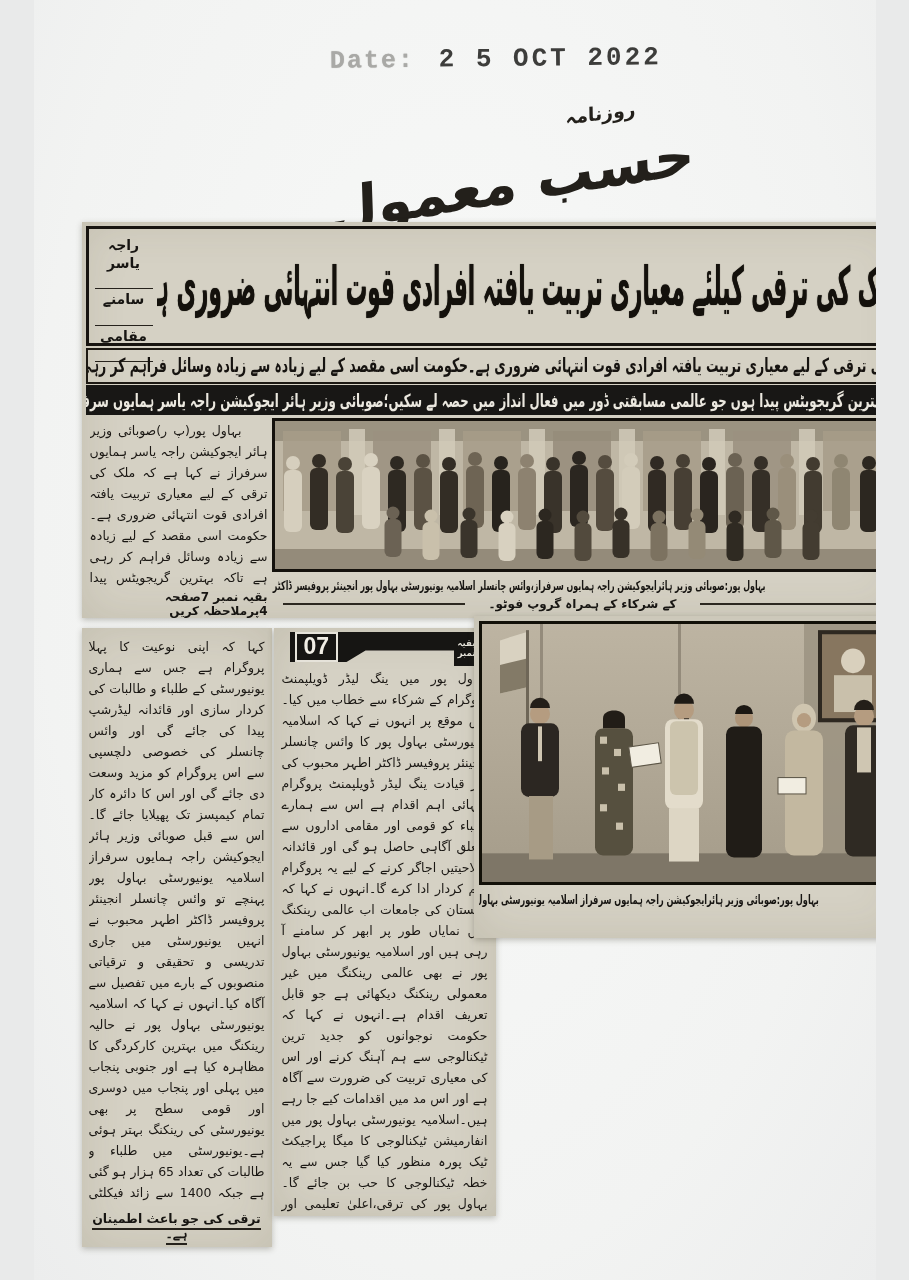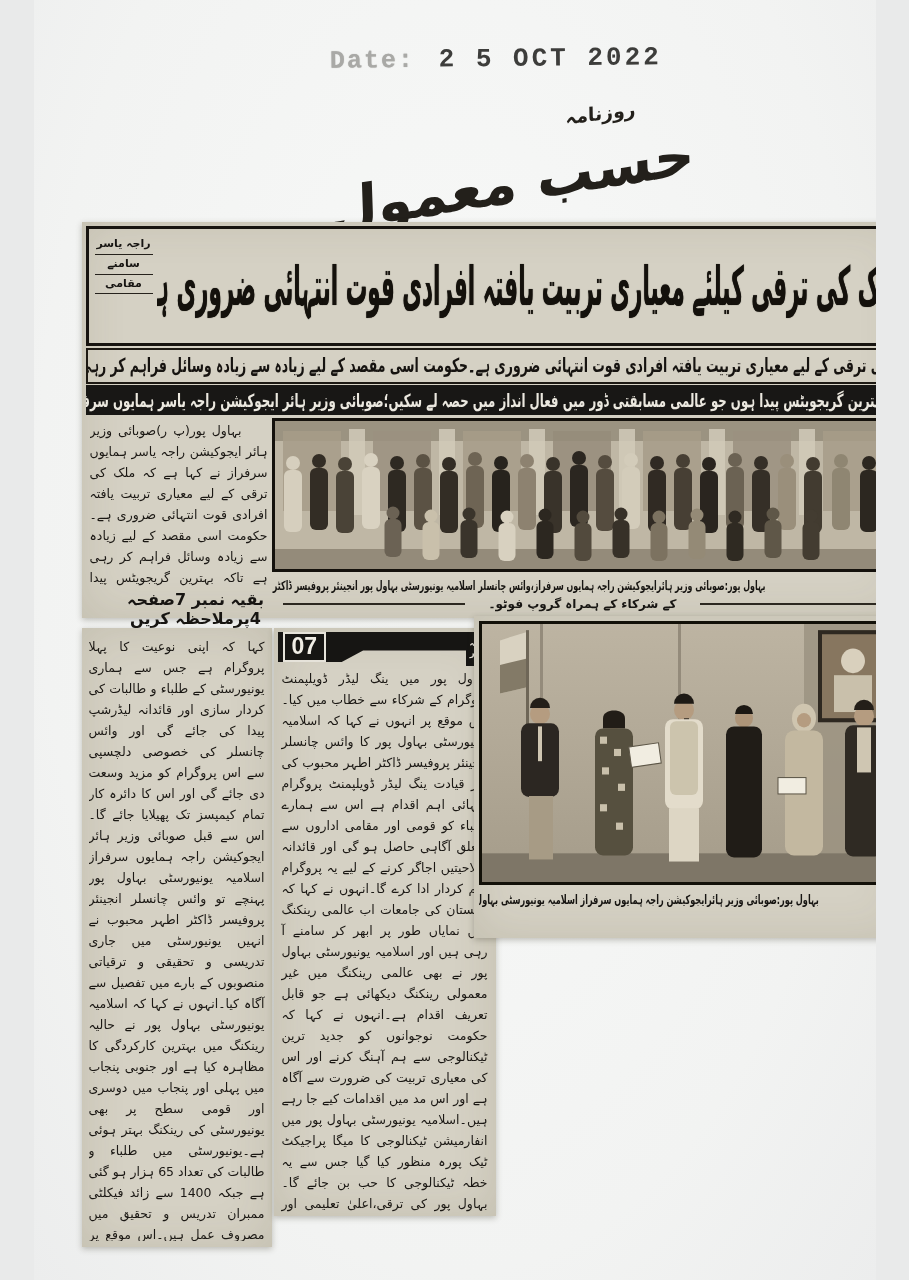--- a/index.html
+++ b/index.html
@@ -25,22 +25,22 @@
     letter-spacing:-3px;transform:rotate(-9deg) skewX(-7deg);transform-origin:right top;color:#23201b;
     white-space:nowrap;}
   
   .clip{position:absolute;background:#d5d1c4;
     box-shadow:0 2px 6px rgba(60,55,40,.30), inset 0 0 46px rgba(95,85,60,.14);
   }
   
   .headline-box{position:absolute;left:4px;top:4px;width:804px;height:114px;
     border:3px solid #171410;}
   .byline{position:absolute;left:6px;top:6px;width:58px;direction:rtl;text-align:center;}
-  .byline .b-item{font-size:11px;font-weight:bold;border-bottom:1.5px solid #26221c;
-    padding:2px 0 3px;line-height:1.25;}
+  .byline .b-item{font-size:14px;font-weight:bold;border-bottom:1.5px solid #26221c;
+    padding:2px 0 16px;line-height:1.25;}
   .headline-text-wrap{position:absolute;left:68px;right:4px;top:0;bottom:0;
     display:flex;align-items:center;justify-content:center;overflow:hidden;}
   .headline-text{direction:rtl;white-space:nowrap;font-weight:bold;font-size:25px;
     transform:scale(.86,2.15);color:#14110c;text-shadow:0 0 .6px #14110c;}
   .subhead1{position:absolute;left:4px;top:126px;width:806px;height:32px;
     border:2px solid #1d1913;display:flex;align-items:center;justify-content:center;overflow:hidden;}
   .subhead1 span{direction:rtl;white-space:nowrap;font-weight:bold;font-size:15px;
     transform:scale(.83,1.3);color:#161310;}
   .subhead2{position:absolute;left:4px;top:163px;width:810px;height:30px;background:#181715;
     display:flex;align-items:center;justify-content:center;overflow:hidden;}
@@ -50,29 +50,29 @@
     border:3px solid #14110c;background:#bfb7a5;}
   .caption1{position:absolute;left:188px;top:352px;width:626px;direction:rtl;text-align:center;}
   .caption1 .c-line1{overflow:hidden;}
   .caption1 .c-line1 span{display:inline-block;white-space:nowrap;font-weight:bold;font-size:11px;
     transform:scale(.72,1.15);}
   .cap-rule{display:flex;align-items:center;gap:10px;margin-top:4px;font-weight:bold;font-size:12px;}
   .cap-rule::before,.cap-rule::after{content:"";flex:1;border-top:2.5px solid #2c2820;margin:0 14px;}
   .leadcol{position:absolute;left:8px;top:198px;width:178px;height:212px;direction:rtl;}
   .leadwrap{height:168px;overflow:hidden;}
   .leadcol p{margin:0;font-size:12.5px;line-height:21px;text-align:justify;text-indent:26px;color:#1b1814;}
-  .continuation{margin-top:2px;font-size:16px;font-weight:bold;text-align:center;margin-left:34px;}
+  .continuation{margin-top:2px;font-size:12px;font-weight:bold;margin-left:34px;}
   
   .coltext{margin:0;direction:rtl;font-size:12.5px;line-height:21px;text-align:justify;color:#1b1814;}
   .clip-left{padding:8px 7px 6px;display:flex;flex-direction:column;direction:rtl;}
   .clip-left .main{flex:1;overflow:hidden;}
   .endline{font-size:12.5px;font-weight:bold;text-align:center;direction:rtl;padding-top:3px;}
   .endline span{border-bottom:2px solid #26221c;padding-bottom:2px;}
   .clip-mid{padding:2px 2px 4px;display:flex;flex-direction:column;}
-  .badgebar{position:relative;height:30px;margin:2px 2px 6px;text-align:center;}
+  .badgebar{position:relative;height:30px;margin:2px 14px 6px;text-align:center;}
   .badge-shape{position:absolute;inset:0;background:#161513;
     clip-path:polygon(0 0,100% 0,100% 62%,40% 62%,30% 100%,0 100%);}
   .badge-num{position:absolute;left:5px;top:0;height:26px;padding:0 7px;border:2px solid #e6e3da;
     font-family:"Liberation Sans",sans-serif;font-weight:bold;font-size:23px;line-height:25px;
     color:#f0ede5;background:#161513;}
   .badge-label{position:absolute;right:0;top:0;width:26px;height:34px;background:#161513;
     display:flex;flex-direction:column;align-items:center;justify-content:center;color:#e9e6dd;
     font-size:8.5px;font-weight:bold;line-height:1.15;transform-origin:center;}
   .clip-mid .main{flex:1;overflow:hidden;padding:0 6px;}
   .clip-photo2{padding:5px;}
@@ -201,20 +201,23 @@
     <div class="leadcol">
       <div class="leadwrap">
           <p>بہاول پور(پ ر)صوبائی وزیر ہائر ایجوکیشن راجہ یاسر ہمایوں سرفراز نے کہا ہے کہ ملک کی ترقی کے لیے معیاری تربیت یافتہ افرادی قوت انتہائی ضروری ہے۔حکومت اسی مقصد کے لیے زیادہ سے زیادہ وسائل فراہم کر رہی ہے تاکہ بہترین گریجویٹس پیدا ہوں جو عالمی مسابقتی دوڑ میں فعال انداز میں حصہ لے سکیں۔صوبائی وزیر نے ان خیالات کا اظہار آج اسلامیہ یونیورسٹی</p>
         </div>
       <div class="continuation">بقیہ نمبر 7صفحہ 4پرملاحظہ کریں</div>
     </div>
   </div>
 
   <div class="clip clip-left" style="left:48px;top:628px;width:190px;height:619px;box-sizing:border-box;">
     <p class="coltext main">کہا کہ اپنی نوعیت کا پہلا پروگرام ہے جس سے ہماری یونیورسٹی کے طلباء و طالبات کی کردار سازی اور قائدانہ لیڈرشپ پیدا کی جائے گی اور وائس چانسلر کی خصوصی دلچسپی سے اس پروگرام کو مزید وسعت دی جائے گی اور اس کا دائرہ کار تمام کیمپسز تک پھیلایا جائے گا۔اس سے قبل صوبائی وزیر ہائر ایجوکیشن راجہ ہمایوں سرفراز اسلامیہ یونیورسٹی بہاول پور پہنچے تو وائس چانسلر انجینئر پروفیسر ڈاکٹر اطہر محبوب نے انہیں یونیورسٹی میں جاری تدریسی و تحقیقی و ترقیاتی منصوبوں کے بارے میں تفصیل سے آگاہ کیا۔انہوں نے کہا کہ اسلامیہ یونیورسٹی بہاول پور نے حالیہ رینکنگ میں بہترین کارکردگی کا مظاہرہ کیا ہے اور جنوبی پنجاب میں پہلی اور پنجاب میں دوسری اور قومی سطح پر بھی یونیورسٹی کی رینکنگ بہتر ہوئی ہے۔یونیورسٹی میں طلباء و طالبات کی تعداد 65 ہزار ہو گئی ہے جبکہ 1400 سے زائد فیکلٹی ممبران تدریس و تحقیق میں مصروف عمل ہیں۔اس موقع پر صوبائی وزیر نے وائس چانسلر انجینئر پروفیسر ڈاکٹر اطہر محبوب کے ہمراہ ترقیاتی منصوبوں کا دورہ کیا وائس چانسلر نے انہیں پبلک پرائیوٹ پارٹنرشپ،بلڈ اینڈ ٹرانسفر کے تحت جاری منصوبے سے متعلق تفصیلی آگاہ کیا اور بتایا کہ اس سلسلے میں پہلی عمارت فروری کے آخر میں تیار ہو جائے گی اور تدریسی سہولیات کے لیے دستیاب ہو گی۔صوبائی وزیر نے اسلامیہ یونیورسٹی بہاول پور میں جاری تدریسی و تحقیقی اور ترقیاتی سرگرمیوں کو سراہا اور انہوں نے کہا اسلامیہ یونیورسٹی بہاول پور نے تمام شعبوں میں غیر معمولی</p>
+    <div class="endline">
+      <span>ترقی کی جو باعث اطمینان ہے۔</span>
+    </div>
   </div>
 
   <div class="clip clip-mid" style="left:240px;top:628px;width:222px;height:588px;box-sizing:border-box;">
     <div class="badgebar">
       <div class="badge-shape"></div>
       <div class="badge-num">07</div>
       <div class="badge-label">
         <span>بقیہ</span>
         <span>نمبر</span>
       </div>

